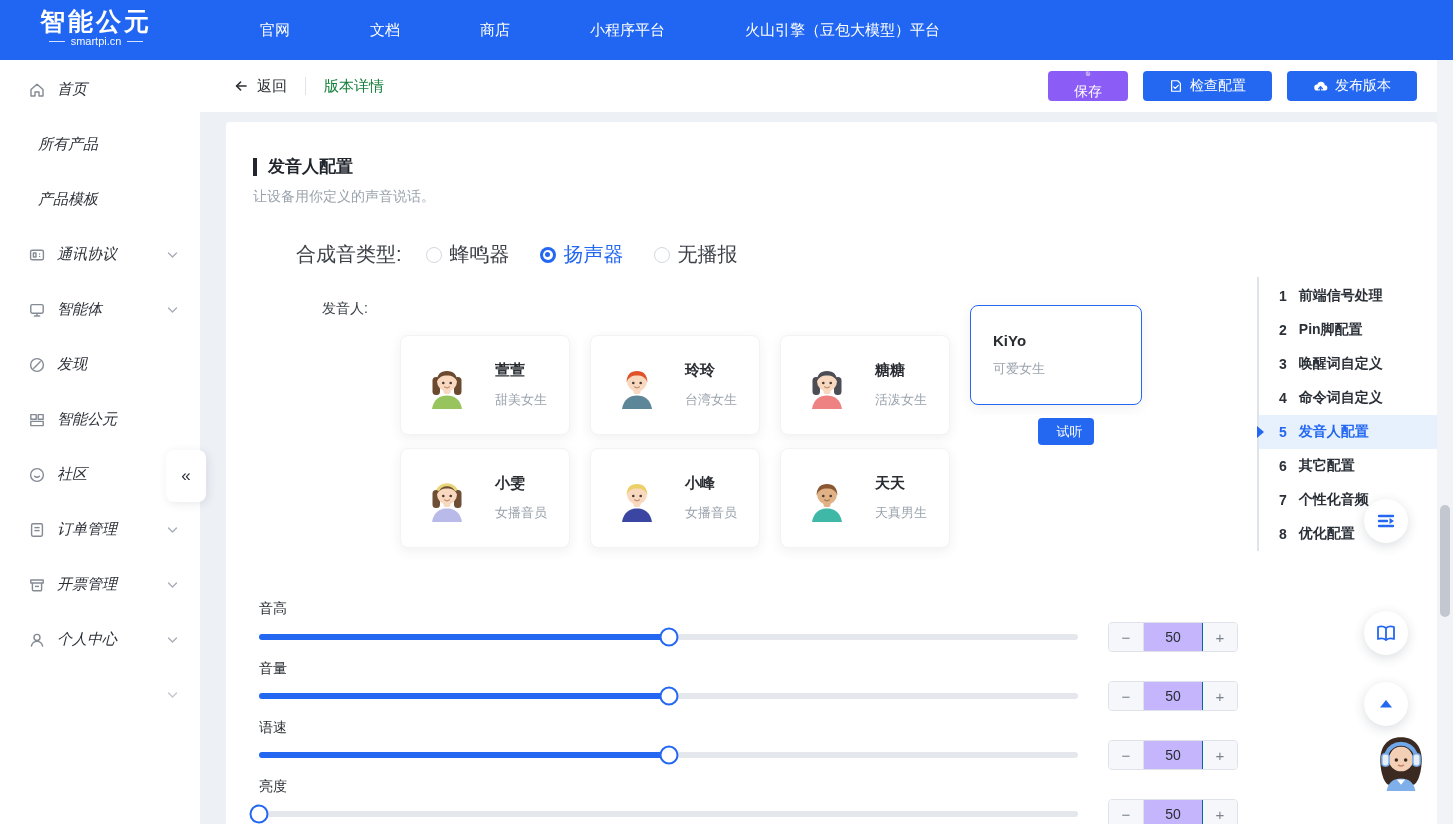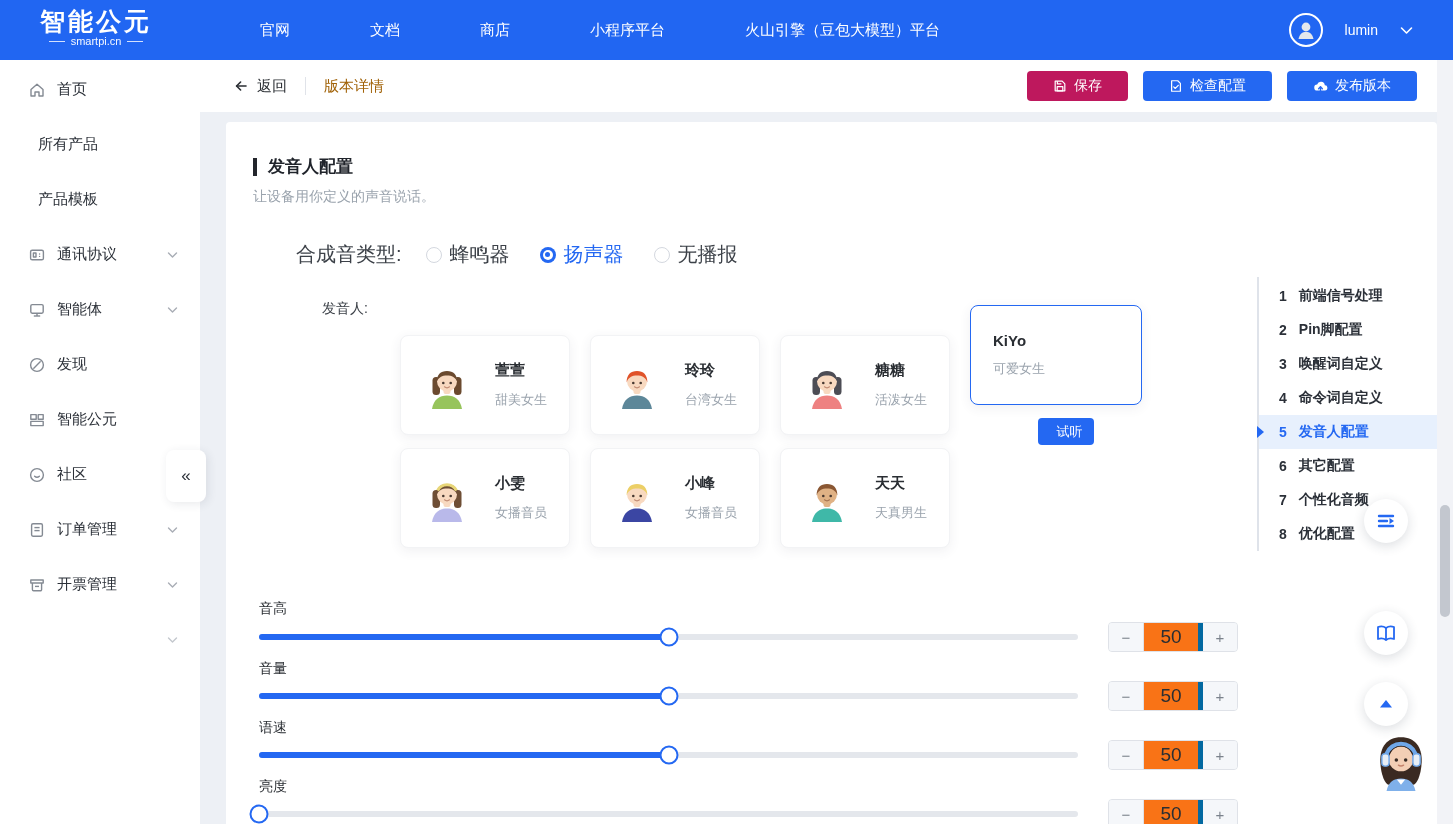--- a/index.html
+++ b/index.html
@@ -17,40 +17,40 @@
   .logo-sub { display:flex; align-items:center; gap:6px; font-size:11px; opacity:.95; justify-content:center; }
   .logo-sub::before,.logo-sub::after { content:""; width:16px; height:1px; background:rgba(255,255,255,.85); }
   .top-nav { position:absolute; left:260px; top:0; height:60px; display:flex; gap:80px; align-items:center; }
   .top-nav span { color:#fff; font-size:15px; cursor:pointer; white-space:nowrap; }
   .user-box { position:absolute; right:40px; top:0; height:60px; display:flex; align-items:center; gap:22px; }
   .user-avatar { width:34px; height:34px; border:2px solid #fff; border-radius:50%;
     display:flex; align-items:center; justify-content:center; }
   .username { color:#fff; font-size:14px; }
   
   .sidebar { position:absolute; left:0; top:60px; width:200px; height:764px; background:#fff; z-index:10; padding-top:2px; }
-  .side-item { height:55px; display:flex; align-items:center; padding-left:28px; font-size:15px; color:#2b3038; position:relative; cursor:pointer; }
+  .side-item { height:55px; display:flex; align-items:center; padding-left:28px; font-size:15px; color:#2b3038; position:relative; cursor:pointer;font-style:italic; }
   .side-item .s-icon { width:18px; height:18px; margin-right:11px; flex:0 0 18px; }
   .side-item.sub { padding-left:38px; }
   .side-item .chev { position:absolute; right:22px; top:50%; transform:translateY(-50%); }
   .collapse-tab { position:absolute; left:166px; top:450px; width:40px; height:52px; background:#fff;
     border-radius:8px; box-shadow:2px 2px 10px rgba(40,50,70,.10); z-index:15;
     display:flex; align-items:center; justify-content:center; font-size:17px; color:#2b3038; cursor:pointer; }
   
   .main { position:absolute; left:200px; top:60px; right:0; bottom:0; background:#edf0f5; }
   .toolbar { position:absolute; left:0; top:0; right:0; height:52px; background:#fff;
     display:flex; align-items:center; padding-left:33px; }
   .back-group { display:flex; align-items:center; gap:8px; cursor:pointer; }
   .back-label { font-size:15px; color:#2a2e33; }
   .tb-divider { width:1px; height:18px; background:#e0e3e9; margin:0 18px; }
-  .tb-title { font-size:15px; color:#a16207; }
+  .tb-title { font-size:15px; color:#15803d; }
   .tb-buttons { position:absolute; right:36px; top:11px; display:flex; gap:15px; }
   .btn { height:30px; border:none; border-radius:4px; color:#fff; font-size:14px;
     display:flex; align-items:center; justify-content:center; gap:7px; padding:0 26px; cursor:pointer;
     font-family:inherit; white-space:nowrap; }
-  .btn-green { background:#be185d; }
+  .btn-green { background:#8b5cf6;flex-direction:column; }
   .btn-blue  { background:#2468f2; }
   
   .card { position:absolute; left:26px; right:16px; top:62px; bottom:-20px; background:#fff; border-radius:4px; }
   .section-title { position:absolute; left:27px; top:36px; font-size:17px; font-weight:700; color:#20242b;
     line-height:18px; padding-left:11px; border-left:4px solid #23262c; }
   .section-sub { position:absolute; left:27px; top:66px; font-size:14px; color:#9aa3ad; }
   .radio-row { position:absolute; left:70px; top:119px; display:flex; align-items:center; font-size:20px; color:#3c4148; }
   .radio-group { display:flex; align-items:center; gap:8px; margin-left:30px; cursor:pointer; }
   .radio-group:first-of-type { margin-left:24px; }
   .radio-dot { width:16px; height:16px; border-radius:50%; border:1px solid #d4d8df; background:#fff; position:relative; }
@@ -90,22 +90,22 @@
   .slider-label { position:absolute; left:33px; font-size:14px; color:#2a2e33; }
   .slider { position:absolute; left:33px; width:819px; height:20px; cursor:pointer; }
   .slider-track { position:absolute; left:0; right:0; top:7px; height:6px; border-radius:3px; background:#e4e7ec; }
   .slider-fill { height:6px; border-radius:3px; background:#2468f2; width:50%; }
   .slider-thumb { position:absolute; top:10px; left:50%; transform:translate(-50%,-50%);
     width:19px; height:19px; background:#fff; border:2.5px solid #2468f2; border-radius:50%; cursor:grab; }
   
   .stepper { position:absolute; left:882px; width:130px; height:30px; display:flex;
     border:1px solid #dfe2e8; border-radius:4px; overflow:hidden; background:#f5f7fa; }
   .step-btn { width:34px; background:#f5f7fa; border:none; color:#7b828c; font-size:15px; cursor:pointer; font-family:inherit; }
-  .step-value { flex:1; background:#f97316; border-left:1px solid #dfe2e8; border-right:5px solid #0369a1;
-    display:flex; align-items:center; justify-content:center; font-size:19px; color:#2a2e33; }
+  .step-value { flex:1; background:#c4b5fd; border-left:1px solid #dfe2e8; border-right:1px solid #0369a1;
+    display:flex; align-items:center; justify-content:center; font-size:14px; color:#2a2e33; }
   
   .float-circle { position:absolute; width:44px; height:44px; border-radius:50%; background:#fff;
     box-shadow:0 3px 12px rgba(40,50,70,.16); display:flex; align-items:center; justify-content:center;
     z-index:25; cursor:pointer; }
   .mascot { position:absolute; left:1372px; top:733px; width:58px; height:58px; z-index:25; cursor:pointer; }
   
   .scrollbar { position:absolute; right:0; top:60px; bottom:0; width:16px; background:#f2f3f7; z-index:30; }
   .scroll-thumb { position:absolute; left:3px; width:10px; top:445px; height:112px; background:#c3c7cf; border-radius:6px; }
 </style>
 </head>
@@ -116,32 +116,20 @@
     <div class="logo-title">智能公元</div>
     <div class="logo-sub">smartpi.cn</div>
   </div>
   <div class="top-nav">
     <span>官网</span>
     <span>文档</span>
     <span>商店</span>
     <span>小程序平台</span>
     <span>火山引擎（豆包大模型）平台</span>
   </div>
-  <div class="user-box">
-    <div class="user-avatar">
-      <svg width="24" height="24" viewBox="0 0 24 24">
-        <circle cx="12" cy="9" r="4.4" fill="#e4e7ec"></circle>
-        <path d="M4.5,21 C5.6,15.6 8.4,14 12,14 C15.6,14 18.4,15.6 19.5,21 Z" fill="#e4e7ec"></path>
-      </svg>
-    </div>
-    <span class="username">lumin</span>
-    <svg width="13" height="9" viewBox="0 0 13 9">
-      <polyline points="1.5,2 6.5,7 11.5,2" fill="none" stroke="#fff" stroke-width="1.6" stroke-linecap="round" stroke-linejoin="round"></polyline>
-    </svg>
-  </div>
 </div>
 
 <div class="sidebar">
   <div class="side-item">
     <svg class="s-icon" viewBox="0 0 18 18" fill="none" stroke="#848a93" stroke-width="1.4" stroke-linejoin="round">
         <path d="M3,8.6 L9,3.2 L15,8.6 V15 H11 V11 H7 V15 H3 Z"></path>
       </svg>
     <span>首页</span>
   </div>
   <div class="side-item sub">
@@ -206,20 +194,30 @@
         <polyline points="1.5,1.5 5.5,5.5 9.5,1.5" fill="none" stroke="#a8adb5" stroke-width="1.4" stroke-linecap="round" stroke-linejoin="round"></polyline>
       </svg>
   </div>
   <div class="side-item">
     <svg class="s-icon" viewBox="0 0 18 18" fill="none" stroke="#848a93" stroke-width="1.4" stroke-linejoin="round">
         <path d="M2.8,4 H15.2 V7 H2.8 Z"></path>
         <path d="M4.4,7 V13.6 a1.2,1.2 0 0 0 1.2,1.2 H12.4 a1.2,1.2 0 0 0 1.2,-1.2 V7"></path>
         <line x1="7" y1="10.4" x2="11" y2="10.4"></line>
       </svg>
     <span>开票管理</span>
+    <svg class="chev" width="11" height="7" viewBox="0 0 11 7">
+        <polyline points="1.5,1.5 5.5,5.5 9.5,1.5" fill="none" stroke="#a8adb5" stroke-width="1.4" stroke-linecap="round" stroke-linejoin="round"></polyline>
+      </svg>
+  </div>
+  <div class="side-item">
+    <svg class="s-icon" viewBox="0 0 18 18" fill="none" stroke="#848a93" stroke-width="1.4" stroke-linecap="round">
+        <circle cx="9" cy="6.4" r="3"></circle>
+        <path d="M3.4,15 C4.4,11.6 6.4,10.4 9,10.4 C11.6,10.4 13.6,11.6 14.6,15"></path>
+      </svg>
+    <span>个人中心</span>
     <svg class="chev" width="11" height="7" viewBox="0 0 11 7">
         <polyline points="1.5,1.5 5.5,5.5 9.5,1.5" fill="none" stroke="#a8adb5" stroke-width="1.4" stroke-linecap="round" stroke-linejoin="round"></polyline>
       </svg>
   </div>
   <div class="side-item">
     <svg class="chev" width="11" height="7" viewBox="0 0 11 7">
         <polyline points="1.5,1.5 5.5,5.5 9.5,1.5" fill="none" stroke="#c3c7cd" stroke-width="1.4" stroke-linecap="round" stroke-linejoin="round"></polyline>
       </svg>
   </div>
 </div>

